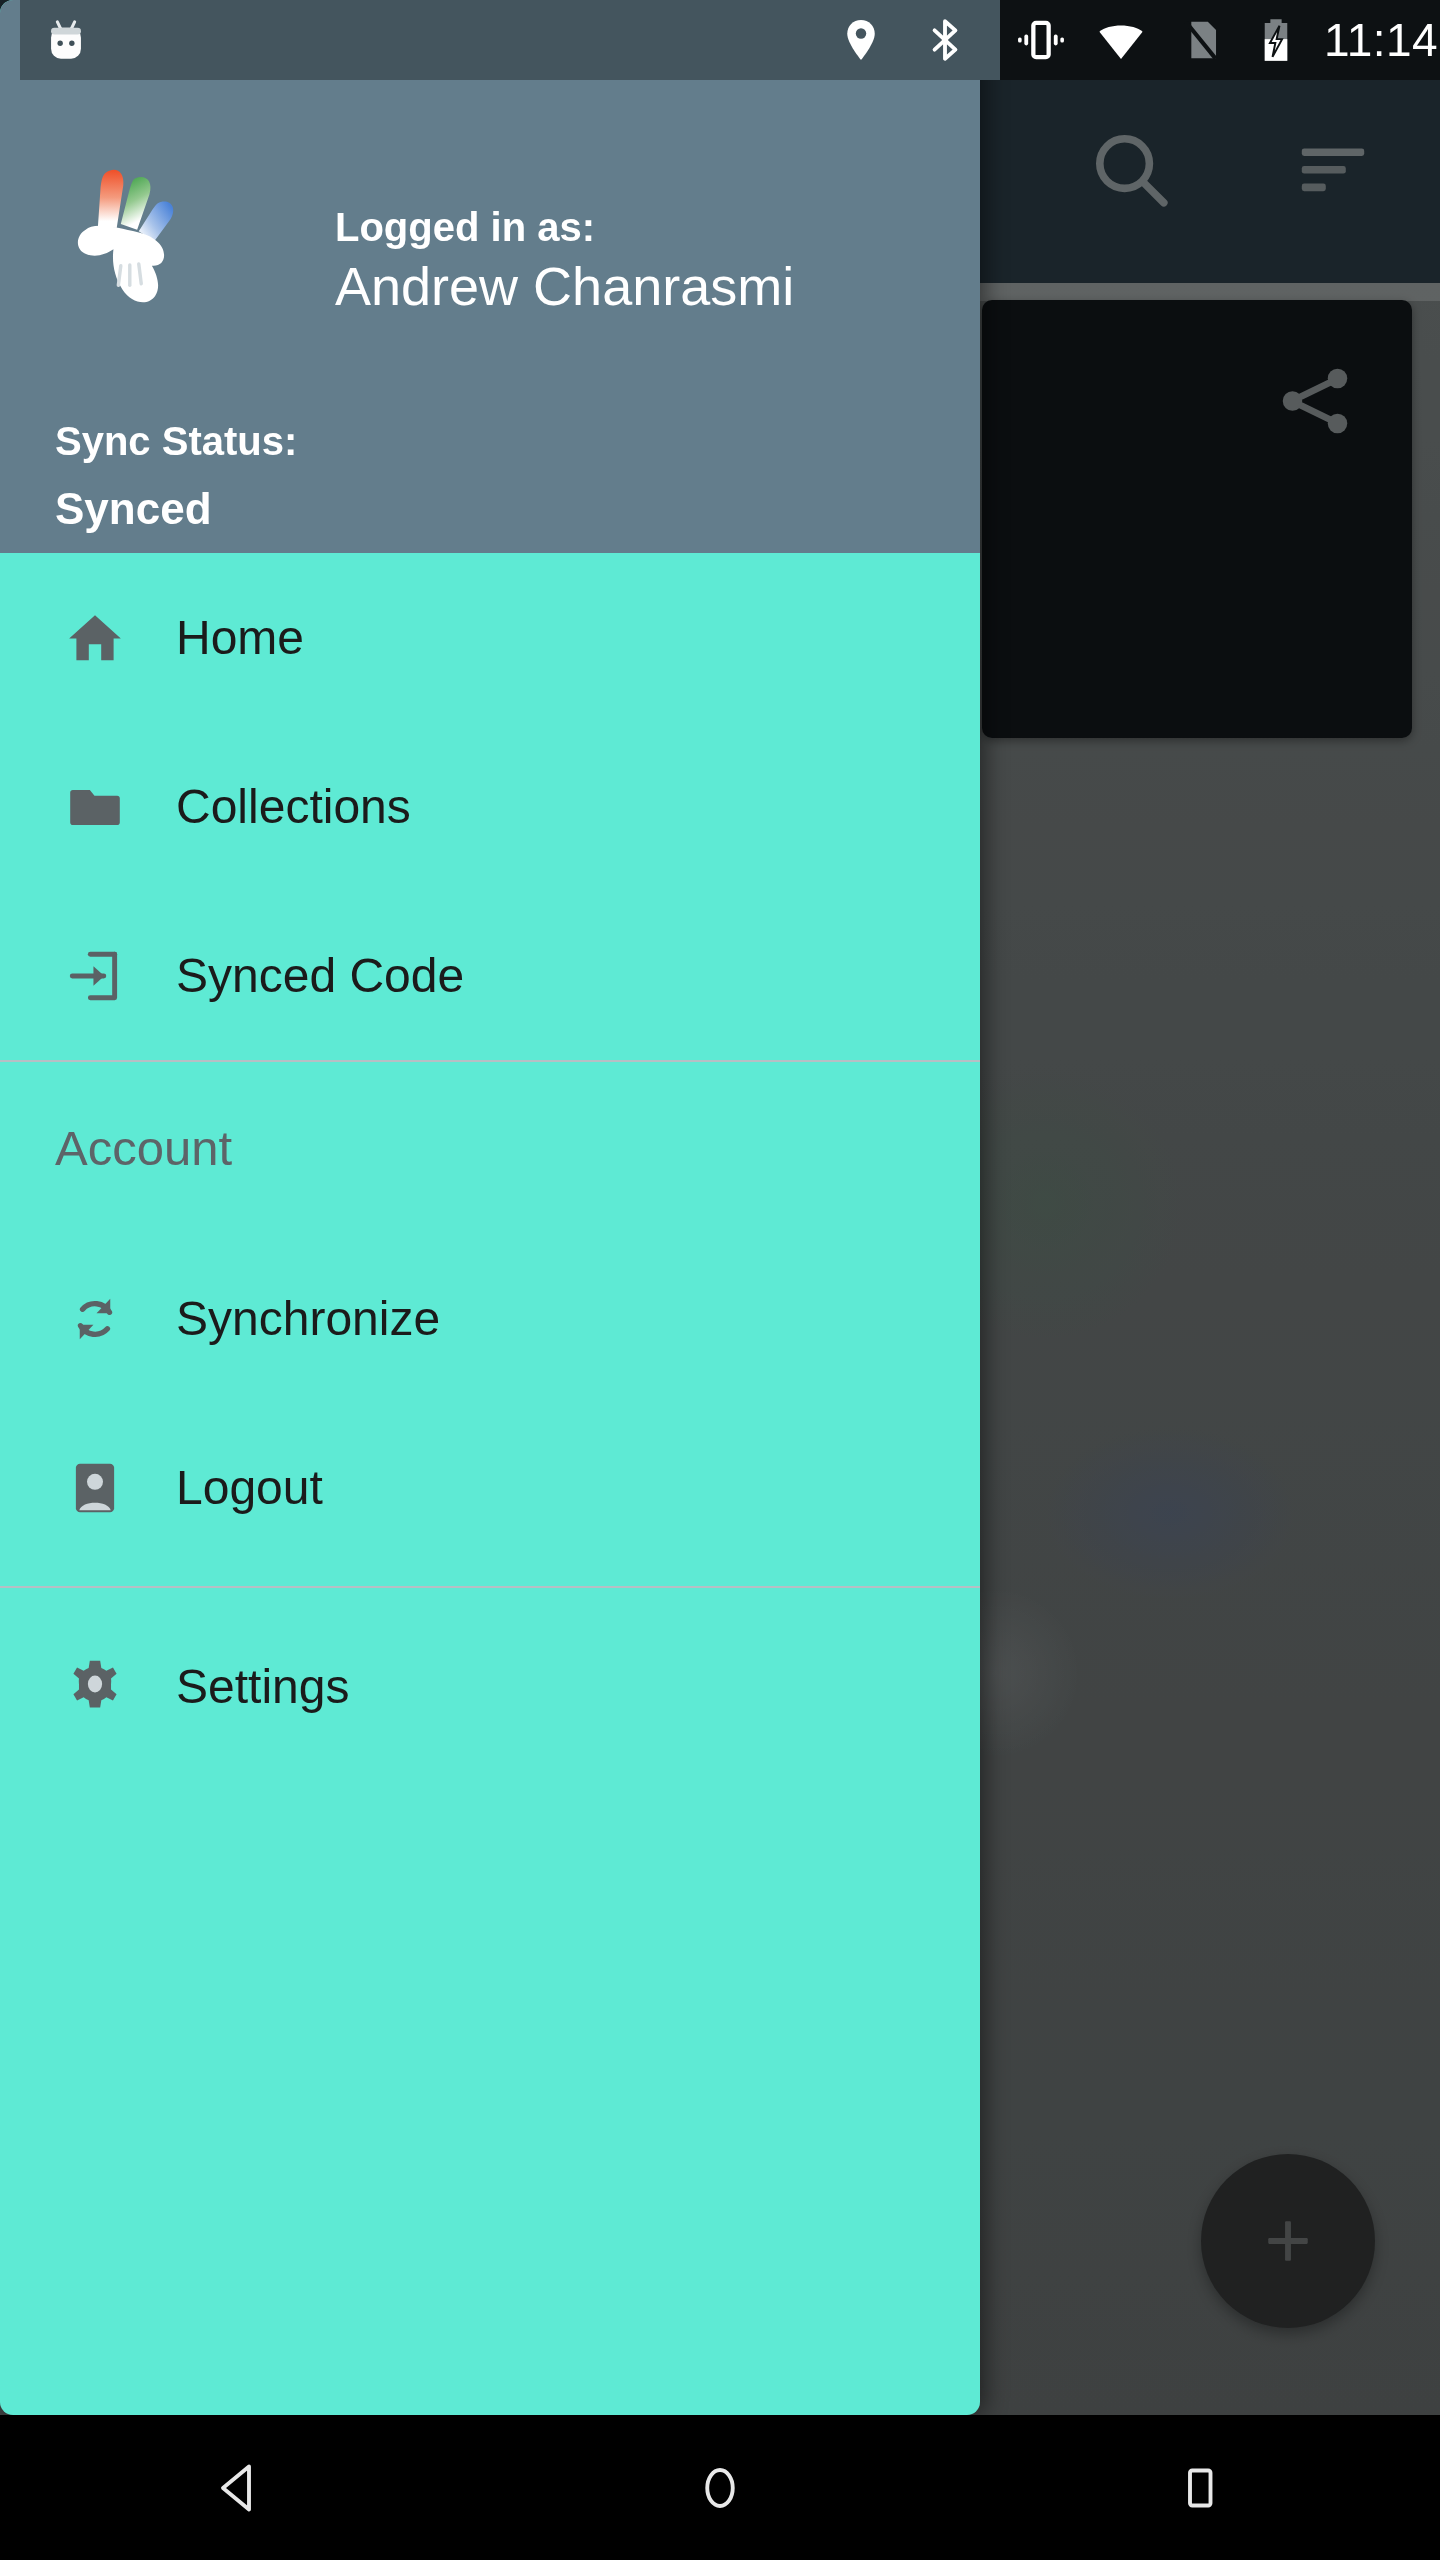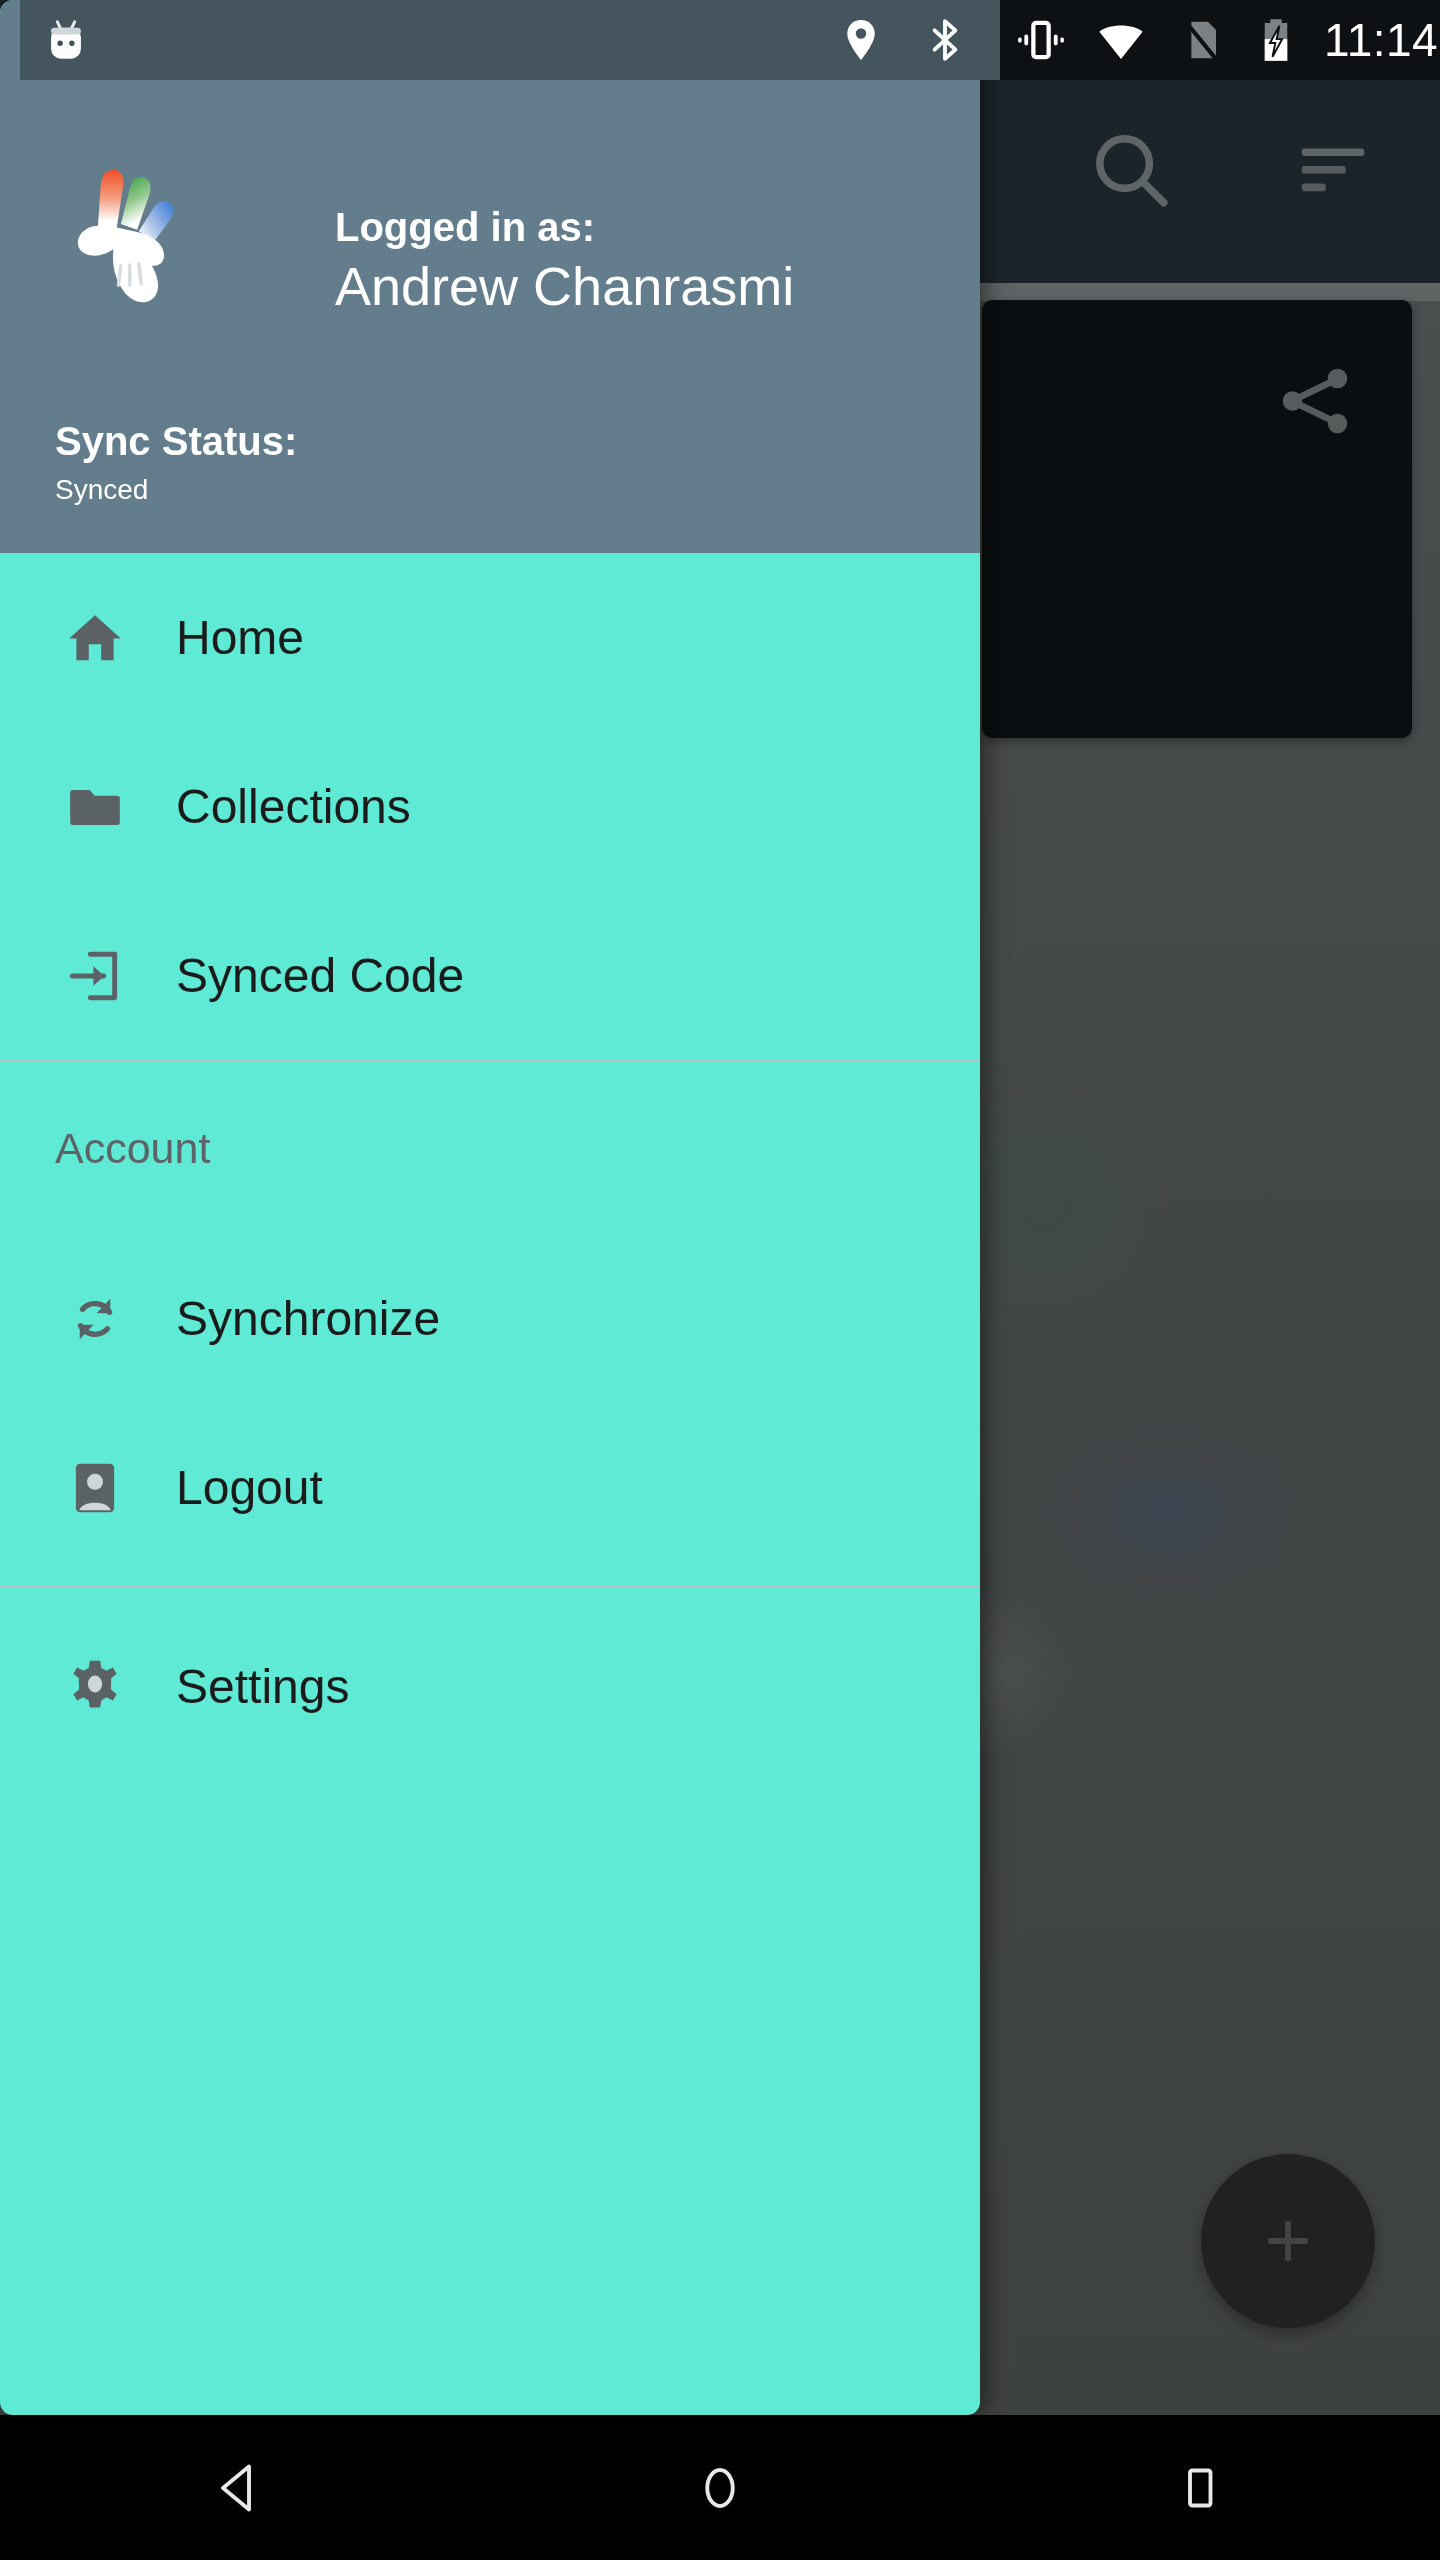--- a/index.html
+++ b/index.html
@@ -202,24 +202,24 @@
   }
   .dh-sync-label {
     color: #ffffff;
     font-size: 40px;
     font-weight: bold;
     line-height: 1.15;
     white-space: nowrap;
   }
   .dh-sync-value {
     color: #ffffff;
-    font-size: 28px;
-    font-weight: 400;
+    font-size: 44px;
+    font-weight: 700;
     line-height: 1.15;
-    margin-top: 10px;
+    margin-top: 20px;
     white-space: nowrap;
   }
 
   
   .menu-list { position: relative; }
   .menu-item {
     position: relative;
     display: flex;
     align-items: center;
     height: 169px;
@@ -254,21 +254,21 @@
   }
 
   .section-header {
     display: flex;
     align-items: center;
     height: 172px;
     padding-left: 55px;
     box-sizing: border-box;
   }
   .section-header-label {
-    font-size: 43px;
+    font-size: 49px;
     color: #5d6468;
     font-weight: 400;
     white-space: nowrap;
   }
 
   .gap-small { height: 14px; }
 
   
   .navbar {
     position: absolute;

